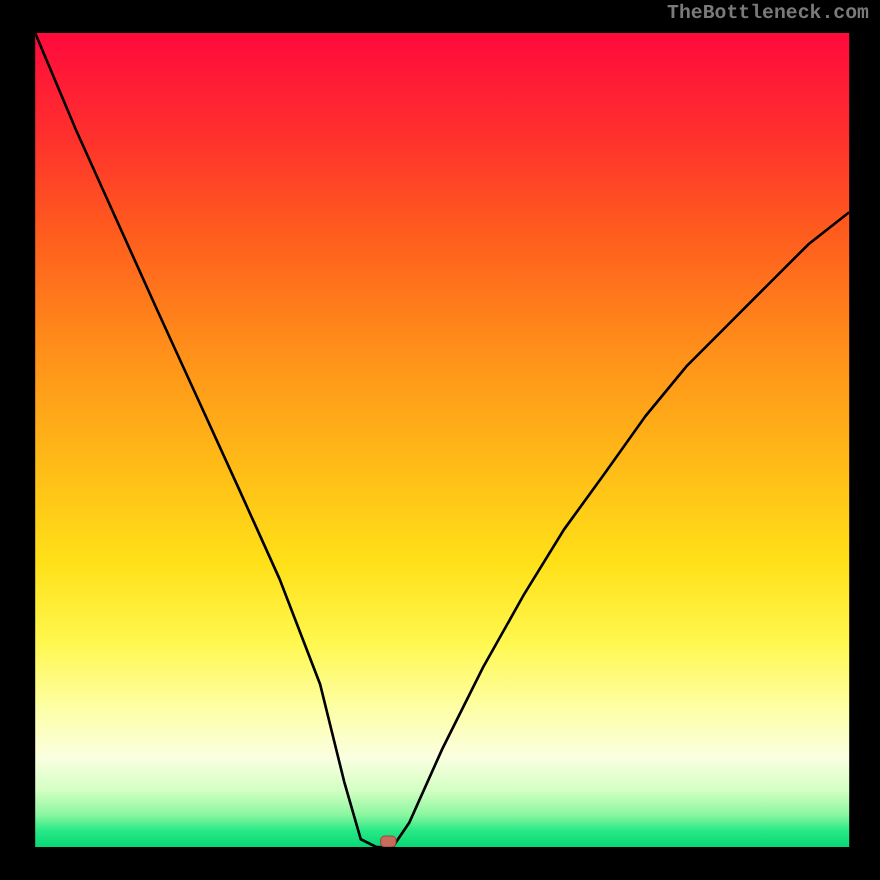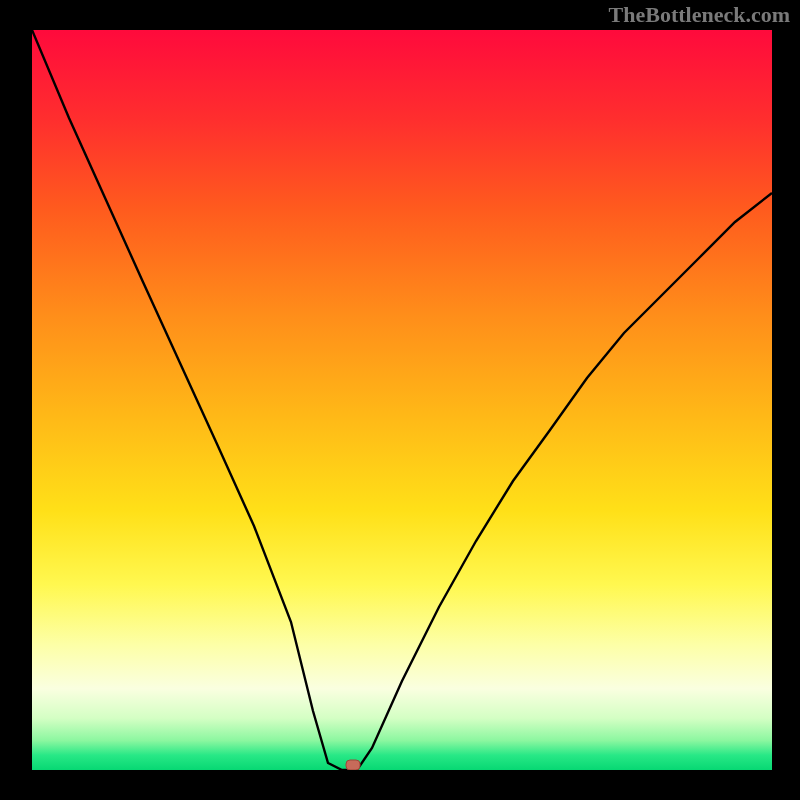--- a/index.html
+++ b/index.html
@@ -7,22 +7,22 @@
   .frame {
     width: 800px;
     height: 800px;
     background: #000;
     position: relative;
   }
   .watermark {
     position: absolute;
     top: 2px;
     right: 10px;
-    font-family: Liberation Serif, serif;
-    font-size: 22px;
+    font-family: Liberation Mono, monospace;
+    font-size: 18px;
     font-weight: 600;
     color: #7a7a7a;
     z-index: 3;
     user-select: none;
   }
   .plot-area {
     position: absolute;
     left: 32px;
     top: 30px;
     width: 740px;

